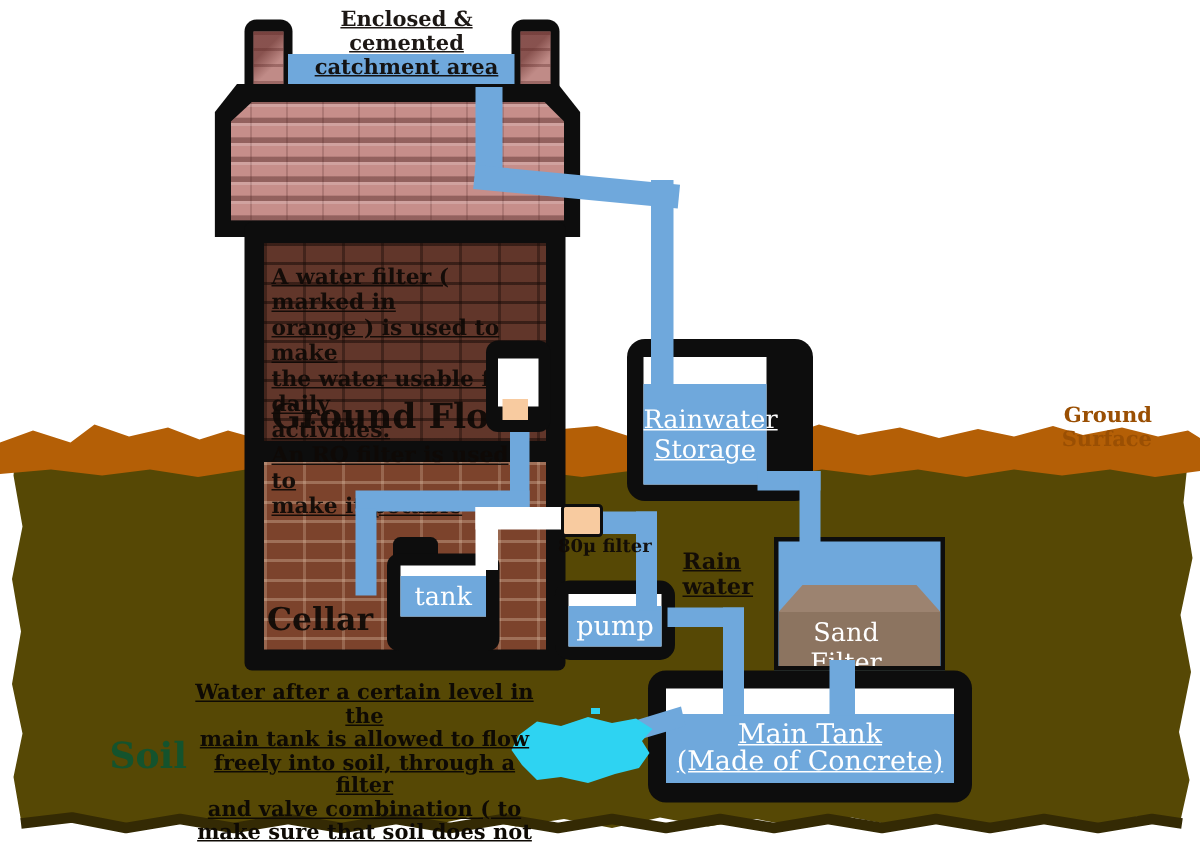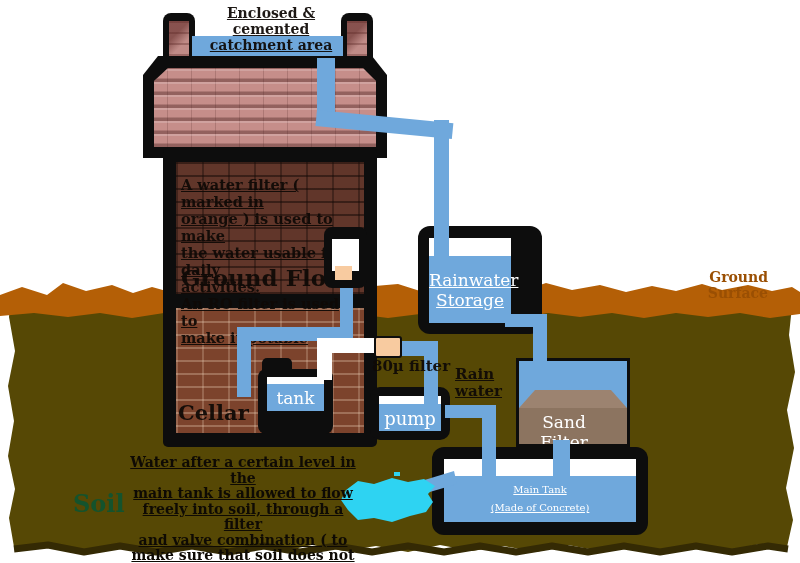--- a/index.html
+++ b/index.html
@@ -94,21 +94,21 @@
 
   <div class="abs" style="left:516px;top:358px;width:114px;height:89px;border:3px solid var(--outline-black,#0d0d0d);background:var(--pipe-blue,#6fa8dc);">
     <div class="abs" style="left:0;right:0;bottom:0;height:54px;clip-path:polygon(0 18px, 16px 0, 92px 0, 108px 18px, 108px 54px, 0 54px);background:linear-gradient(180deg, var(--sand-light,#9c8370) 0 18px, var(--sand-dark,#8c7460) 18px);">
       <div class="abs" style="left:0;right:18px;top:22px;text-align:center;color:#fff;font-size:17px;">Sand Filter</div>
     </div>
   </div>
 
   <div class="unit" style="left:432px;top:447px;width:216px;height:88px;border-radius:12px;">
     <div class="unit-inner" style="left:12px;top:12px;width:192px;height:63px;">
       <div class="water" style="left:0;top:17px;right:0;bottom:0;">
-        <div class="unit-label pre" style="font-size:10px;line-height:18px;">Main Tank
+        <div class="unit-label pre" style="font-size:18px;line-height:18px;">Main Tank
 (Made of Concrete)</div>
       </div>
     </div>
   </div>
 
   <div class="unit" style="left:370px;top:387px;width:80px;height:53px;border-radius:10px;">
     <div class="unit-inner" style="left:9px;top:9px;width:62px;height:35px;padding-left:24px;">
       <div class="water" style="left:0;top:8px;right:0;bottom:0;">
         <div class="unit-label" style="font-size:18px;">pump</div>
       </div>
@@ -139,21 +139,21 @@
   <div class="pipe" style="left:505px;top:314px;width:42px;height:13px;"></div>
   <div class="pipe" style="left:533px;top:314px;width:14px;height:48px;"></div>
   <div class="pipe" style="left:553px;top:440px;width:17px;height:37px;"></div>
 
   <div class="abs blk" style="left:324px;top:227px;width:43px;height:61px;border-radius:8px;">
     <div class="abs" style="left:8px;top:12px;width:27px;height:32px;background:#fff;"></div>
     <div class="abs" style="left:11px;top:39px;width:17px;height:14px;background:var(--filter-peach,#f8cba0);"></div>
   </div>
 
   <div class="abs" style="left:374px;top:336px;width:28px;height:22px;background:var(--filter-peach,#f8cba0);border:2px solid var(--outline-black,#0d0d0d);border-radius:3px;"></div>
-  <div class="abs black-label" style="left:372px;top:357px;font-size:15px;">80µ filter</div>
+  <div class="abs black-label" style="left:372px;top:357px;font-size:12px;">80µ filter</div>
 
   <svg class="abs" style="left:338px;top:466px;" width="120" height="64" viewBox="0 0 120 64">
     <polygon style="fill:var(--pipe-blue,#6fa8dc)" points="80,16 116,5 119,18 85,28"></polygon>
     <polygon style="fill:var(--cyan-arrow,#2ed3f2)" points="8,24 20,15 36,18 54,12 70,16 86,13 97,20 90,28 95,36 88,46 72,50 54,56 36,52 20,54 10,44 3,34"></polygon>
     <rect x="56" y="6" width="6" height="4" style="fill:var(--cyan-arrow,#2ed3f2)"></rect>
   </svg>
 
   <div class="abs pre black-label" style="left:190px;top:5px;width:162px;text-align:center;font-size:14px;line-height:16px;">Enclosed &amp; cemented
 catchment area</div>
   <div class="abs pre black-label" style="left:455px;top:366px;font-size:15px;line-height:17px;">Rain

